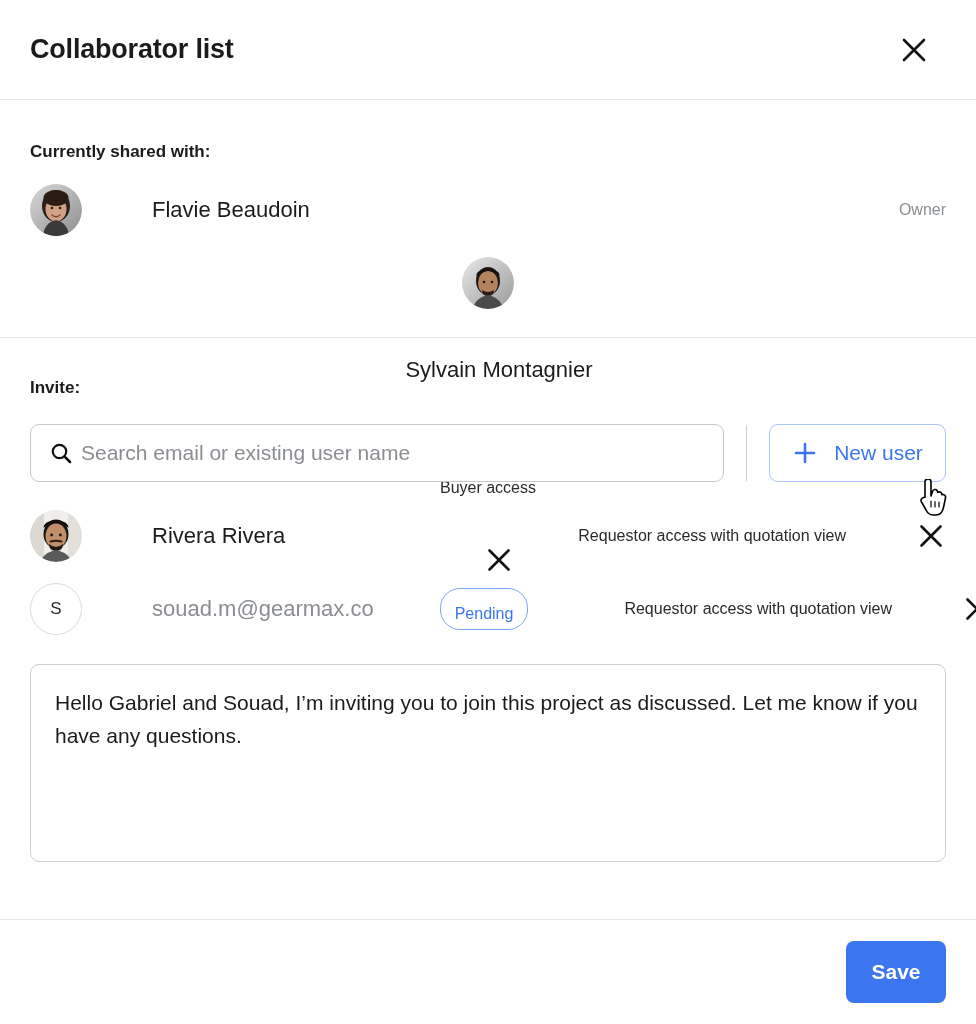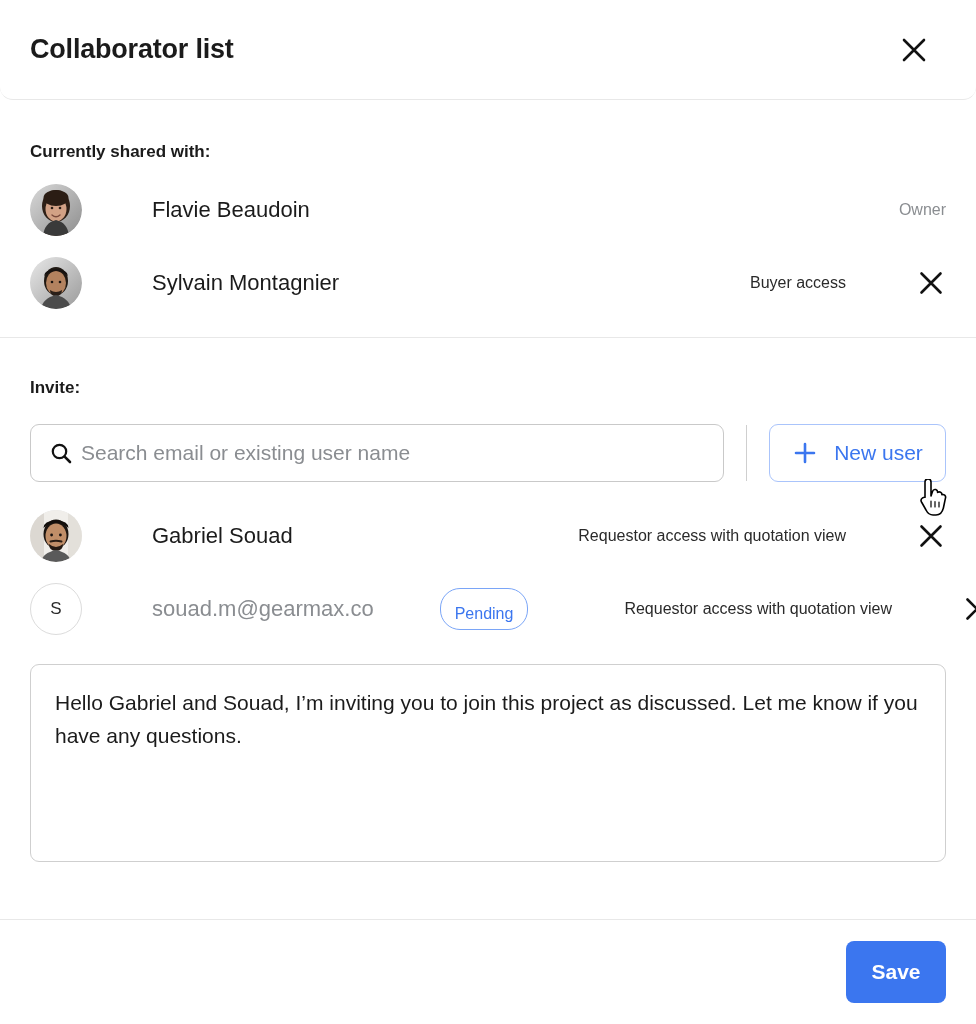--- a/index.html
+++ b/index.html
@@ -24,21 +24,20 @@
 
   
   .dialog-header {
     height: 100px;
     flex: 0 0 100px;
     border-bottom: 1px solid #e8e8e8;
     display: flex;
     align-items: center;
     justify-content: space-between;
     padding: 0 30px 0 30px;
-    border-radius: 13px;
   }
   .dialog-title {
     font-size: 27px;
     font-weight: 700;
     color: #1b1b1b;
     letter-spacing: -0.2px;
   }
   .close-btn {
     width: 40px;
     height: 40px;
@@ -65,21 +64,21 @@
     margin-bottom: 22px;
   }
 
   .person-row {
     display: flex;
     align-items: center;
     height: 52px;
     margin-bottom: 21px;
     gap: 48px;
   }
-  .person-row:last-child { margin-bottom: 0; }
+  .person-row:last-child { margin-bottom: 0; flex-direction: column; }
 
   .avatar {
     width: 52px;
     height: 52px;
     border-radius: 50%;
     flex: 0 0 52px;
     overflow: hidden;
     position: relative;
     background: #e6e6e6;
   }
@@ -390,21 +389,21 @@
             <ellipse cx="26" cy="26" rx="10.5" ry="12.5" fill="#c08e68"></ellipse>
             <path d="M13.5 18 Q26 7 38.5 18 Q38.5 11 26 10 Q13.5 11 13.5 18 Z" fill="#130f0c"></path>
             <circle cx="21.6" cy="25" r="1.4" fill="#171210"></circle>
             <circle cx="30.4" cy="25" r="1.4" fill="#171210"></circle>
             <path d="M20.5 31.5 Q26 30 31.5 31.5" stroke="#2a1d14" stroke-width="2" fill="none" stroke-linecap="round"></path>
             <path d="M19 34 Q26 40 33 34 Q33 41 26 41 Q19 41 19 34 Z" fill="#241a13"></path>
             <path d="M26 40 C17 42 12 46 11 52 L41 52 C40 46 35 42 26 40 Z" fill="#5a5a5a"></path>
           </g>
         </svg>
       </div>
-      <div class="person-name">Gabriel Souad</div>
+      <div class="person-name">Rivera Rivera</div>
       <div class="spacer"></div>
       <div class="access-label">Requestor access with quotation view</div>
       <button class="row-remove">
         <span>
           <svg width="26" height="26" viewBox="0 0 26 26">
             <path d="M3.5 3.5 L22.5 22.5 M22.5 3.5 L3.5 22.5" stroke="#111" stroke-width="2.6" stroke-linecap="round"></path>
           </svg>
         </span>
       </button>
     </div>

